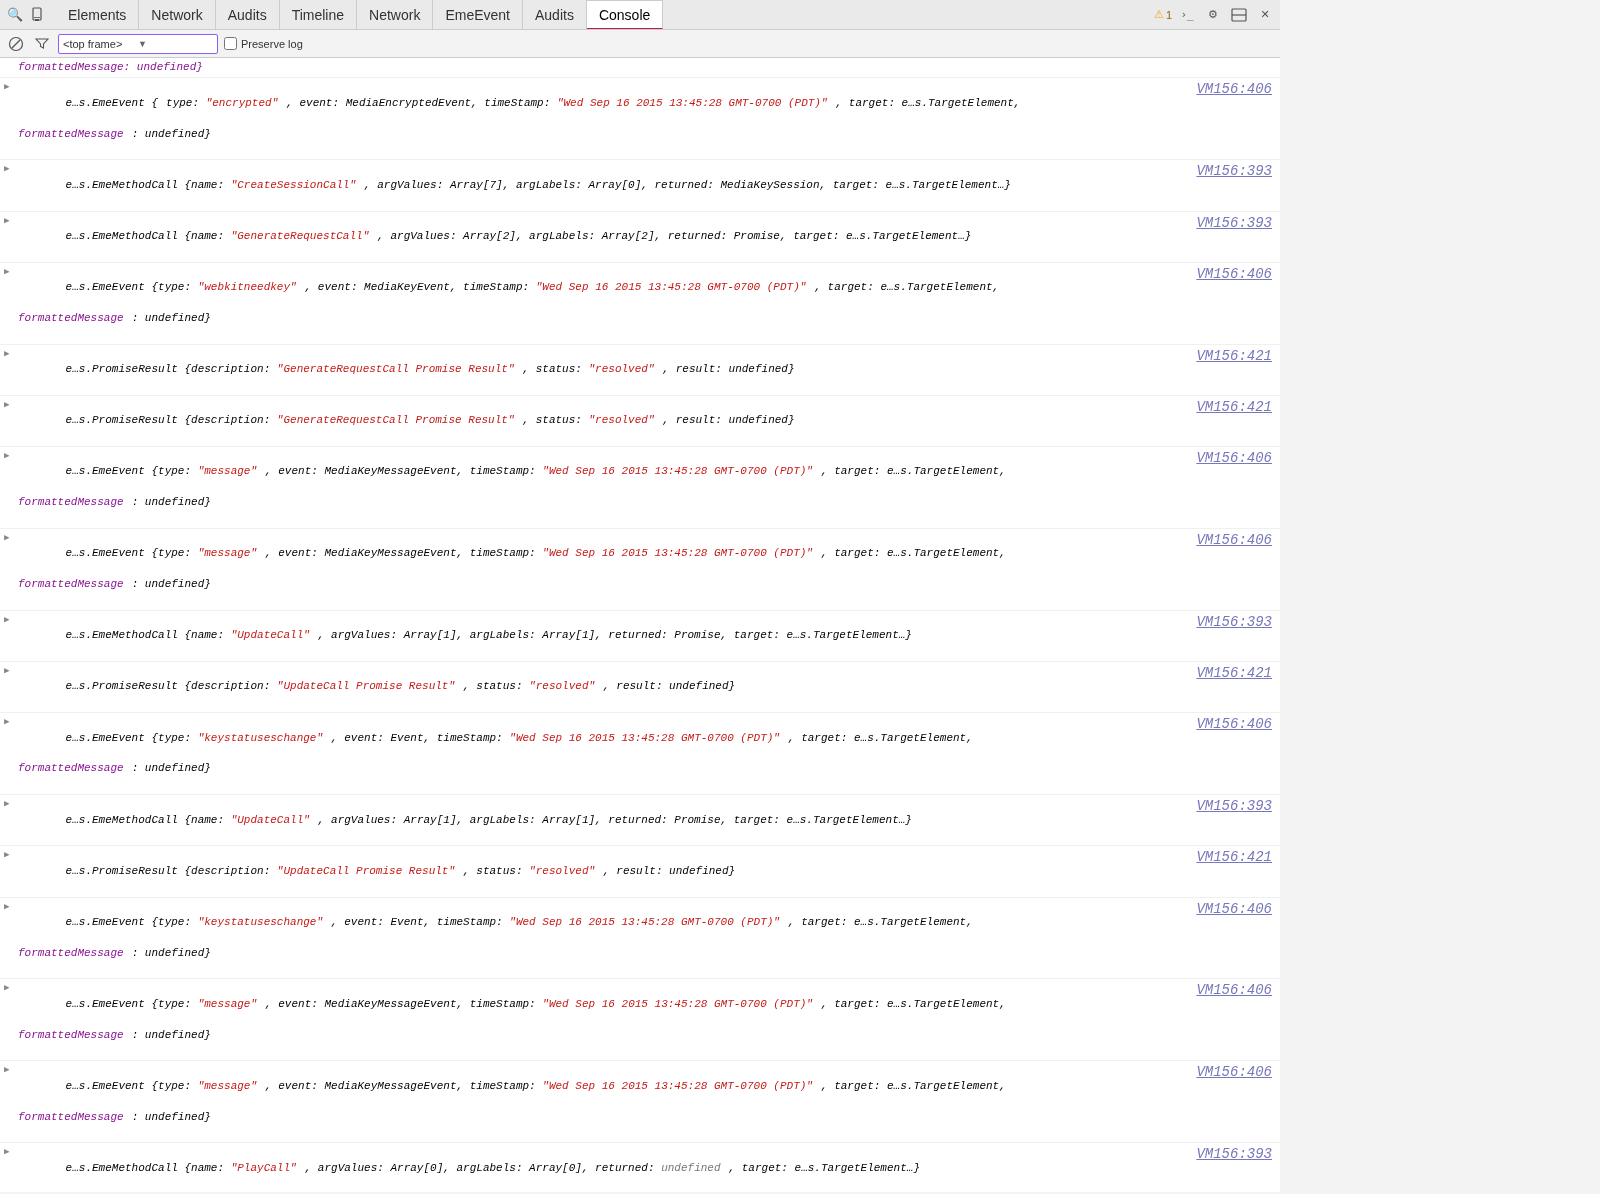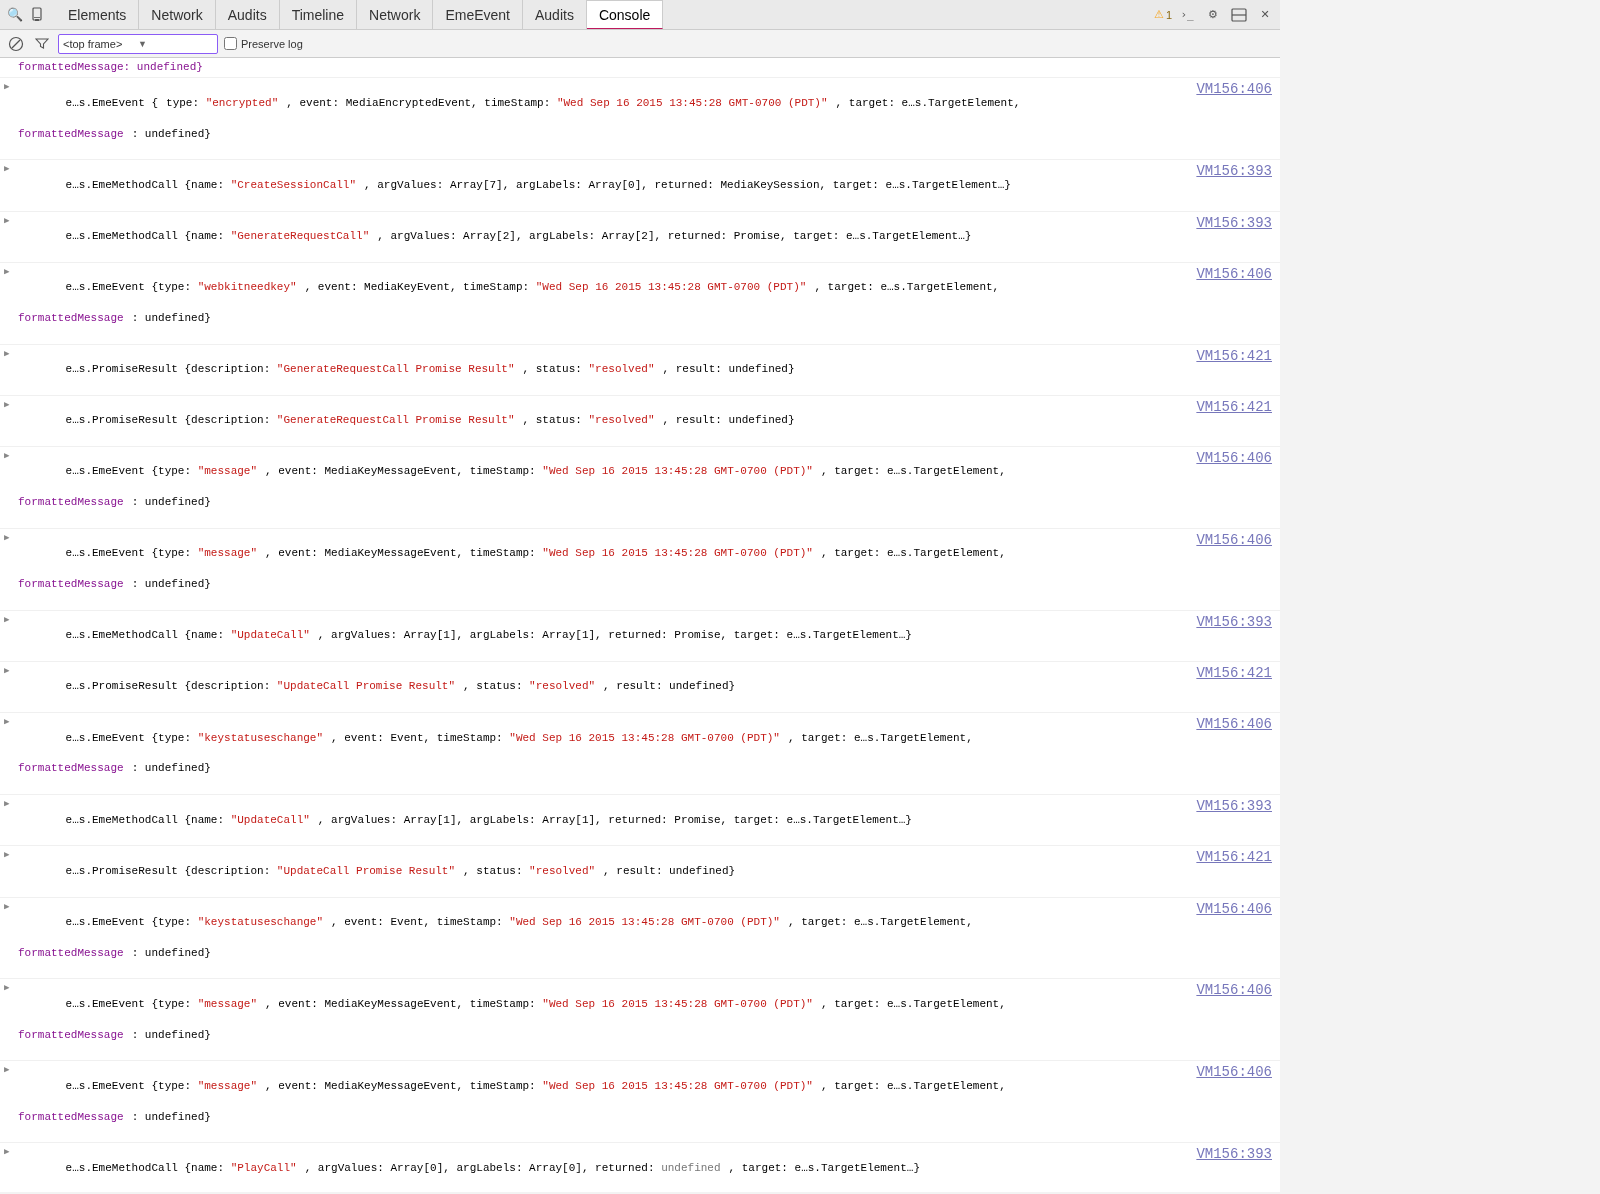--- a/index.html
+++ b/index.html
@@ -114,20 +114,21 @@
     .preserve-log input { cursor: pointer; }
 
     
     .console-content {
       background: #fff;
       overflow-y: auto;
       height: calc(100vh - 60px);
       font-family: 'Menlo', 'Monaco', 'Courier New', monospace;
       font-size: 11px;
       line-height: 1.4;
+      font-style: italic;
     }
 
     .log-entry {
       display: flex;
       align-items: flex-start;
       border-bottom: 1px solid #f0f0f0;
       padding: 2px 0 2px 4px;
       position: relative;
       min-height: 18px;
     }

